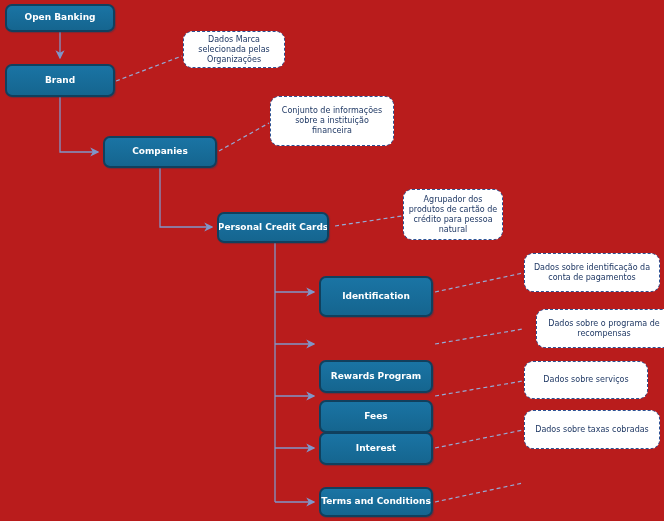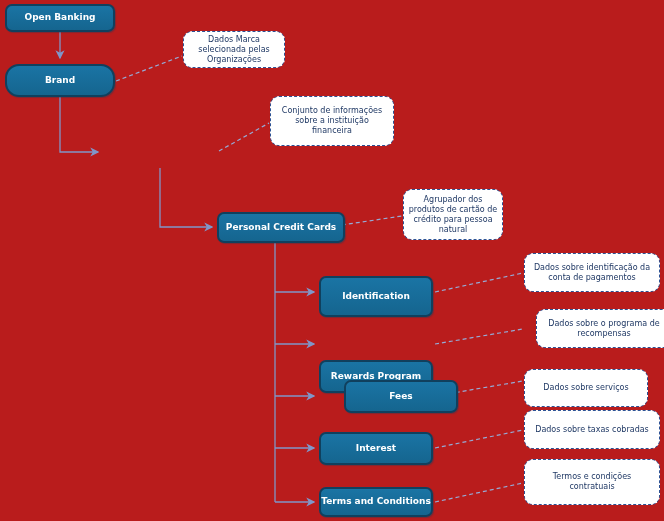--- a/index.html
+++ b/index.html
@@ -94,30 +94,30 @@
     <path class="dashed-edge" d="M219,151 L269,123"></path>
     <path class="dashed-edge" d="M335,226 L402,216"></path>
     <path class="dashed-edge" d="M435,292 L523,273"></path>
     <path class="dashed-edge" d="M435,344 L523,329"></path>
     <path class="dashed-edge" d="M435,396 L523,381"></path>
     <path class="dashed-edge" d="M435,448 L523,430"></path>
     <path class="dashed-edge" d="M435,502 L523,483"></path>
   </svg>
 
   <div class="node" style="left:5px;   top:4px;   width:110px; height:28px;">Open Banking</div>
-  <div class="node" style="left:5px;   top:64px;  width:110px; height:33px;border-radius:14px;">Brand</div>
-  <div class="node" style="left:217px; top:212px; width:128px; height:31px;">Personal Credit Cards</div>
+  <div class="node" style="left:5px;   top:64px;  width:110px; height:33px;">Brand</div>
+  <div class="node" style="left:103px; top:136px; width:114px; height:32px;">Companies</div>
+  <div class="node" style="left:217px; top:212px; width:112px; height:31px;">Personal Credit Cards</div>
   <div class="node" style="left:319px; top:276px; width:114px; height:41px;">Identification</div>
   <div class="node" style="left:319px; top:328px; width:114px; height:33px;margin-top:32px;">Rewards Program</div>
-  <div class="node" style="left:319px; top:380px; width:114px; height:33px;margin-left:25px;">Fees</div>
+  <div class="node" style="left:319px; top:400px; width:114px; height:33px;">Fees</div>
   <div class="node" style="left:319px; top:432px; width:114px; height:33px;">Interest</div>
   <div class="node" style="left:319px; top:487px; width:114px; height:30px;">Terms and Conditions</div>
 
   <div class="callout" style="left:183px; top:31px;  width:102px; height:37px;">Dados Marca selecionada pelas Organizações</div>
   <div class="callout" style="left:270px; top:96px;  width:124px; height:50px;">Conjunto de informações sobre a instituição financeira</div>
   <div class="callout" style="left:403px; top:189px; width:100px; height:51px;">Agrupador dos produtos de cartão de crédito para pessoa natural</div>
   <div class="callout" style="left:524px; top:253px; width:136px; height:39px;">Dados sobre identificação da conta de pagamentos</div>
   <div class="callout" style="left:536px; top:309px; width:136px; height:39px;">Dados sobre o programa de recompensas</div>
-  <div class="callout" style="left:524px; top:369px; width:124px; height:38px;">Dados sobre serviços</div>
+  <div class="callout" style="left:524px; top:361px; width:124px; height:38px;">Dados sobre serviços</div>
   <div class="callout" style="left:524px; top:410px; width:136px; height:39px;">Dados sobre taxas cobradas</div>
-  <div class="callout" style="left:524px; top:459px; width:136px; height:46px;">Termos e condições contratuais</div>
 
 </div>
 
 </body></html>

